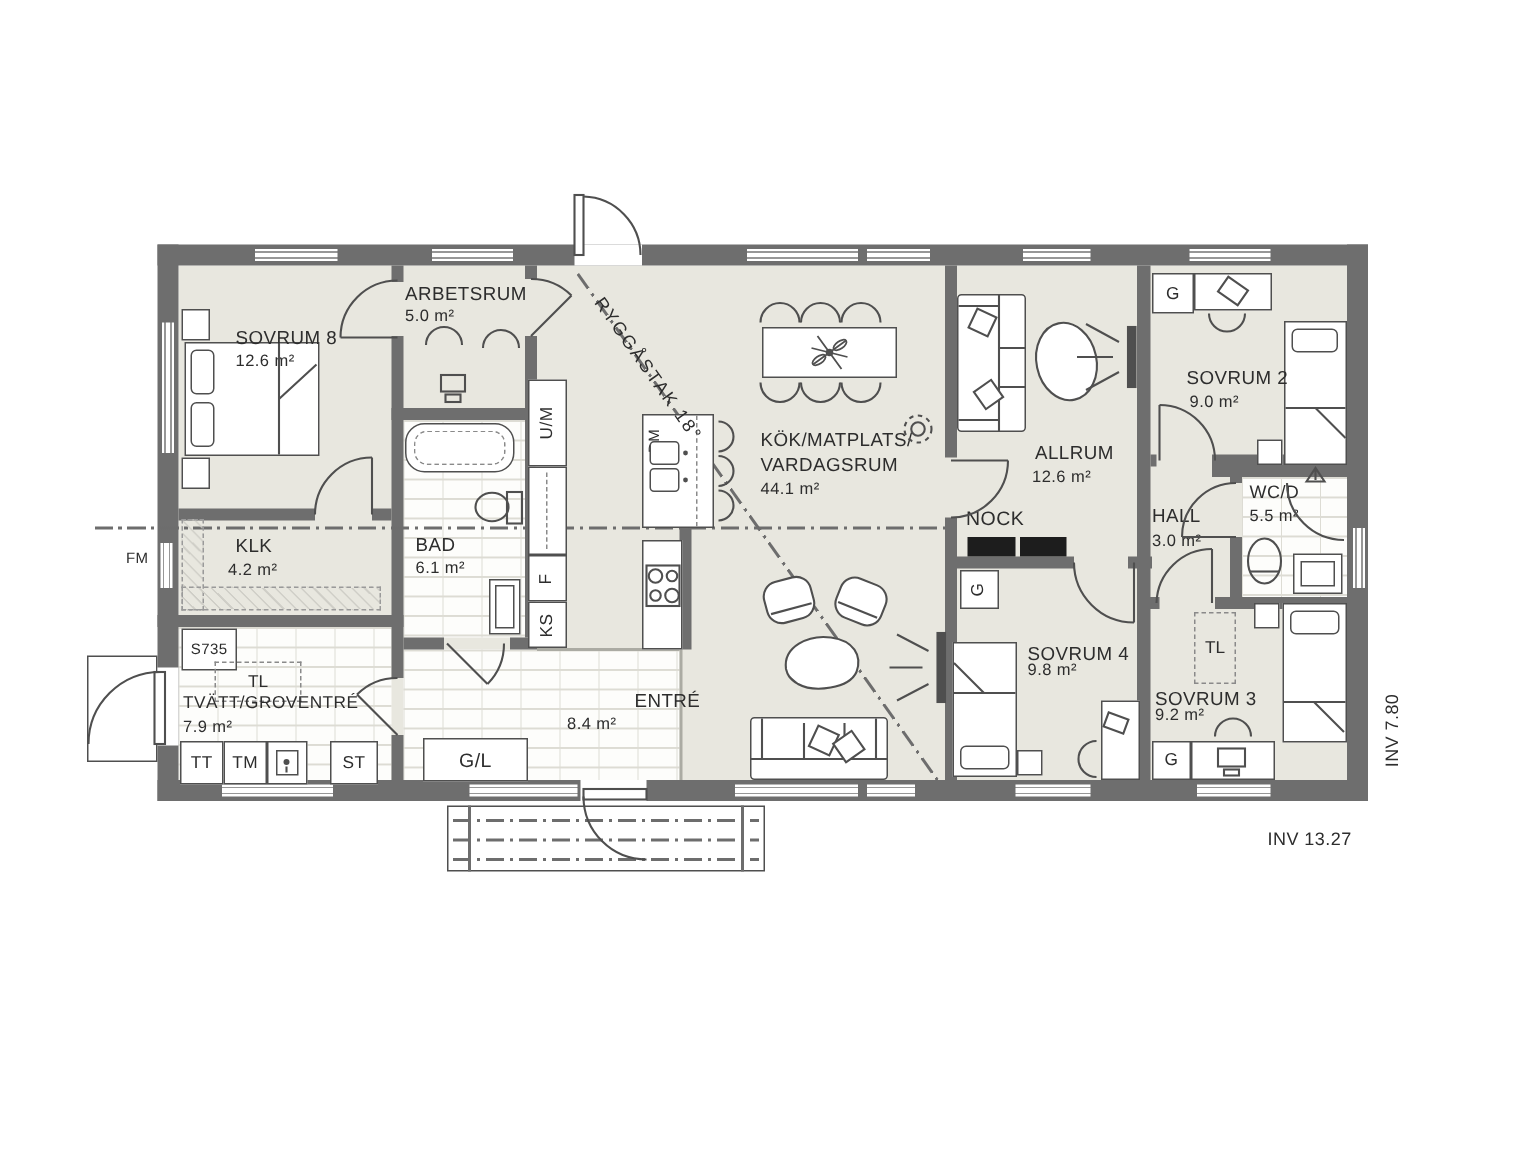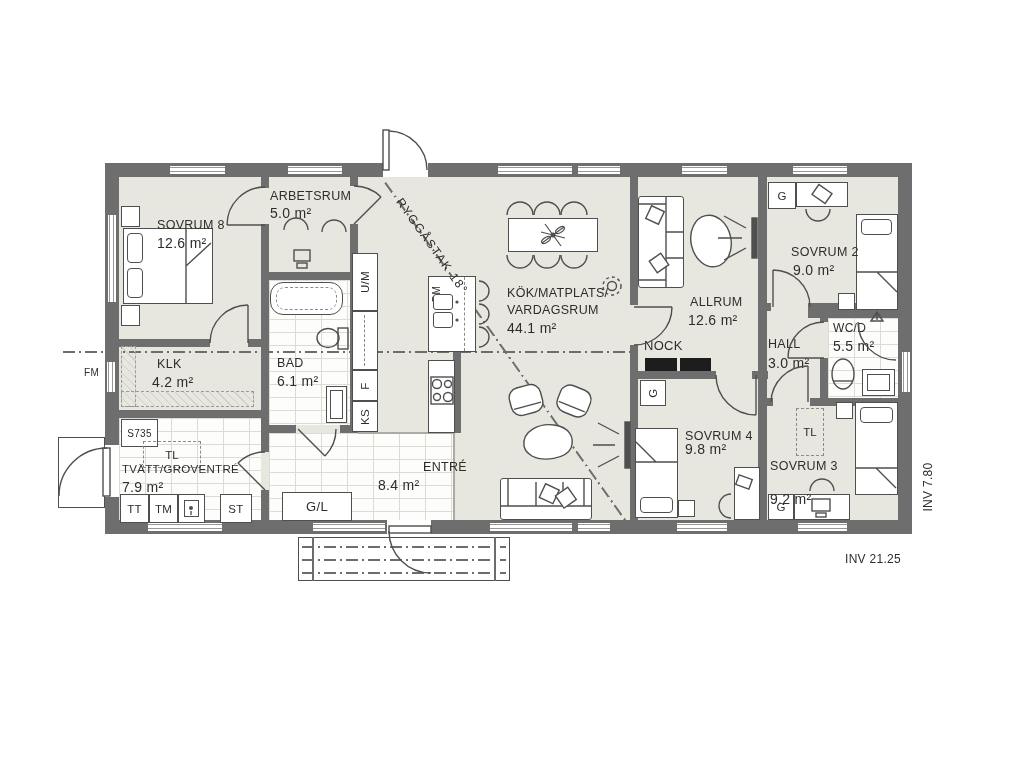--- a/index.html
+++ b/index.html
@@ -15,21 +15,21 @@
   .winv{position:absolute;width:8px;background:linear-gradient(90deg,#fff 0 1.5px,#979797 1.5px 2.5px,#fff 2.5px 5.5px,#979797 5.5px 6.5px,#fff 6.5px 8px);}
   .erase{position:absolute;background:#fff;}
   .bx{position:absolute;background:#fff;border:1.5px solid #4f4f4f;box-sizing:border-box;
       display:flex;align-items:center;justify-content:center;
       font-size:11.5px;color:#2d2d2d;letter-spacing:0.3px;}
   .dashbx{position:absolute;background:transparent;border:1.2px dashed #8a8a8a;box-sizing:border-box;
       display:flex;align-items:center;justify-content:center;font-size:11.5px;color:#2d2d2d;}
   .hatch{position:absolute;border:1px dashed #9a9a9a;box-sizing:border-box;
       background:repeating-linear-gradient(45deg,transparent 0 5px,#cfcec7 5px 6px);}
   .lbl{position:absolute;font-size:12.5px;color:#2d2d2d;letter-spacing:0.3px;white-space:nowrap;line-height:1;}
-  .sm{font-size:14px;}
+  .sm{font-size:11px;}
   .tiny{font-size:10px;}
   .rot{transform:rotate(-90deg);}
   .blk{position:absolute;background:#1d1d1d;}
   .ddh{position:absolute;height:2px;background:repeating-linear-gradient(90deg,#6d6d6d 0 12px,transparent 12px 16px,#6d6d6d 16px 18px,transparent 18px 22px);}
   .ddiag{position:absolute;height:2px;transform-origin:0 0;
          background:repeating-linear-gradient(90deg,#6d6d6d 0 12px,transparent 12px 16px,#6d6d6d 16px 18px,transparent 18px 22px);}
   .thin{position:absolute;background:#ababa3;}
   .pillow{position:absolute;background:#fff;border:1.2px solid #4f4f4f;border-radius:4px;box-sizing:border-box;}
   .outline{position:absolute;background:#fff;border:1.5px solid #4f4f4f;box-sizing:border-box;}
   svg{position:absolute;left:0;top:0;}
@@ -222,27 +222,27 @@
   <div class="lbl sm" style="left:688px;top:313px;">12.6 m²</div>
   <div class="lbl" style="left:791px;top:246px;">SOVRUM 2</div>
   <div class="lbl sm" style="left:793px;top:263px;">9.0 m²</div>
   <div class="lbl" style="left:768px;top:338px;">HALL</div>
   <div class="lbl sm" style="left:768px;top:356px;">3.0 m²</div>
   <div class="lbl" style="left:833px;top:322px;font-size:12px;">WC/D</div>
   <div class="lbl sm" style="left:833px;top:339px;">5.5 m²</div>
   <div class="lbl" style="left:685px;top:430px;">SOVRUM 4</div>
   <div class="lbl sm" style="left:685px;top:442px;">9.8 m²</div>
   <div class="lbl" style="left:770px;top:460px;">SOVRUM 3</div>
-  <div class="lbl sm" style="left:770px;top:492px;">9.2 m²</div>
+  <div class="lbl sm" style="left:770px;top:472px;">9.2 m²</div>
 
   <div class="lbl" style="left:644px;top:339px;font-size:13px;">NOCK</div>
   <div class="lbl tiny" style="left:84px;top:368px;">FM</div>
   <div class="lbl" style="left:404px;top:196px;transform:rotate(54.6deg);transform-origin:0 0;font-size:12px;letter-spacing:1.5px;">RYGGÅSTAK 18°</div>
   <div class="lbl" style="left:888px;top:481px;width:80px;text-align:center;transform:rotate(-90deg);font-size:12px;">INV 7.80</div>
-  <div class="lbl" style="left:845px;top:553px;font-size:12px;">INV 21.25</div>
+  <div class="lbl" style="left:845px;top:553px;font-size:12px;">INV 13.27</div>
 
   <svg width="1024" height="768" viewBox="0 0 1024 768">
     <g stroke="#4f4f4f" stroke-width="1.4" fill="none">
 
       <g>
           <path d="M265,225 L227,225"></path>
           <path d="M227,225 A38,38 0 0 1 265,187"></path>
         </g>
       <g>
           <path d="M248,343 L248,305"></path>

